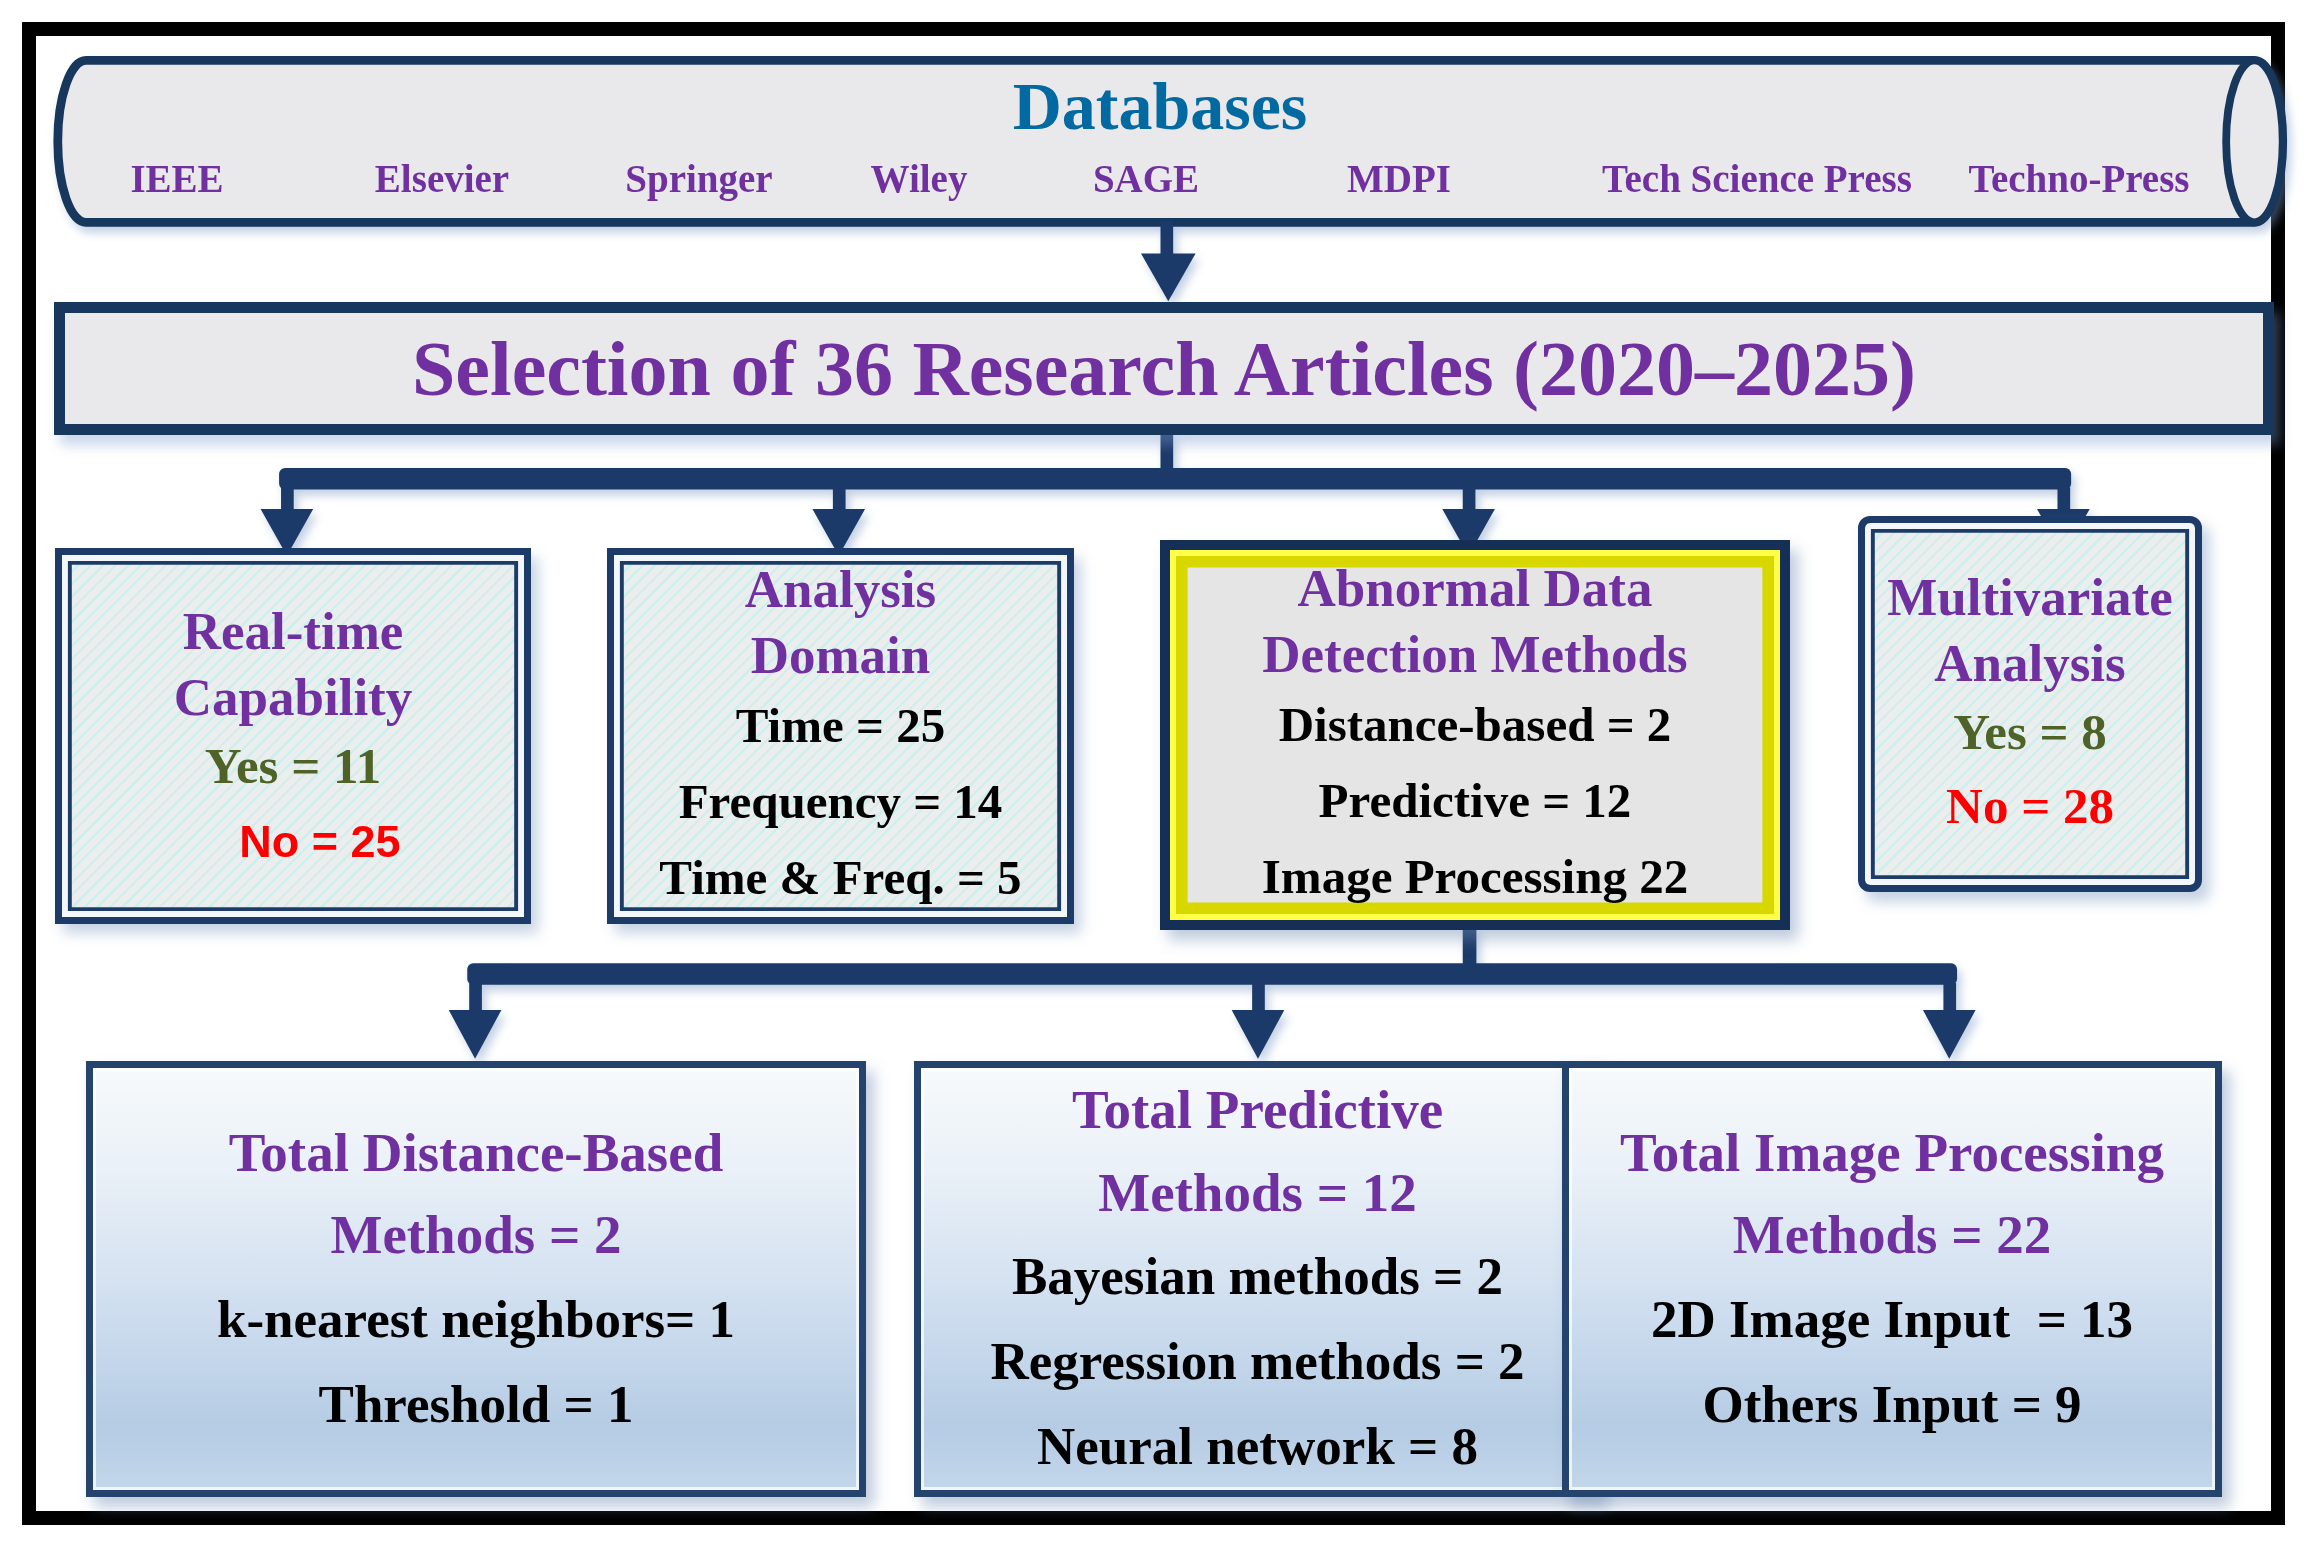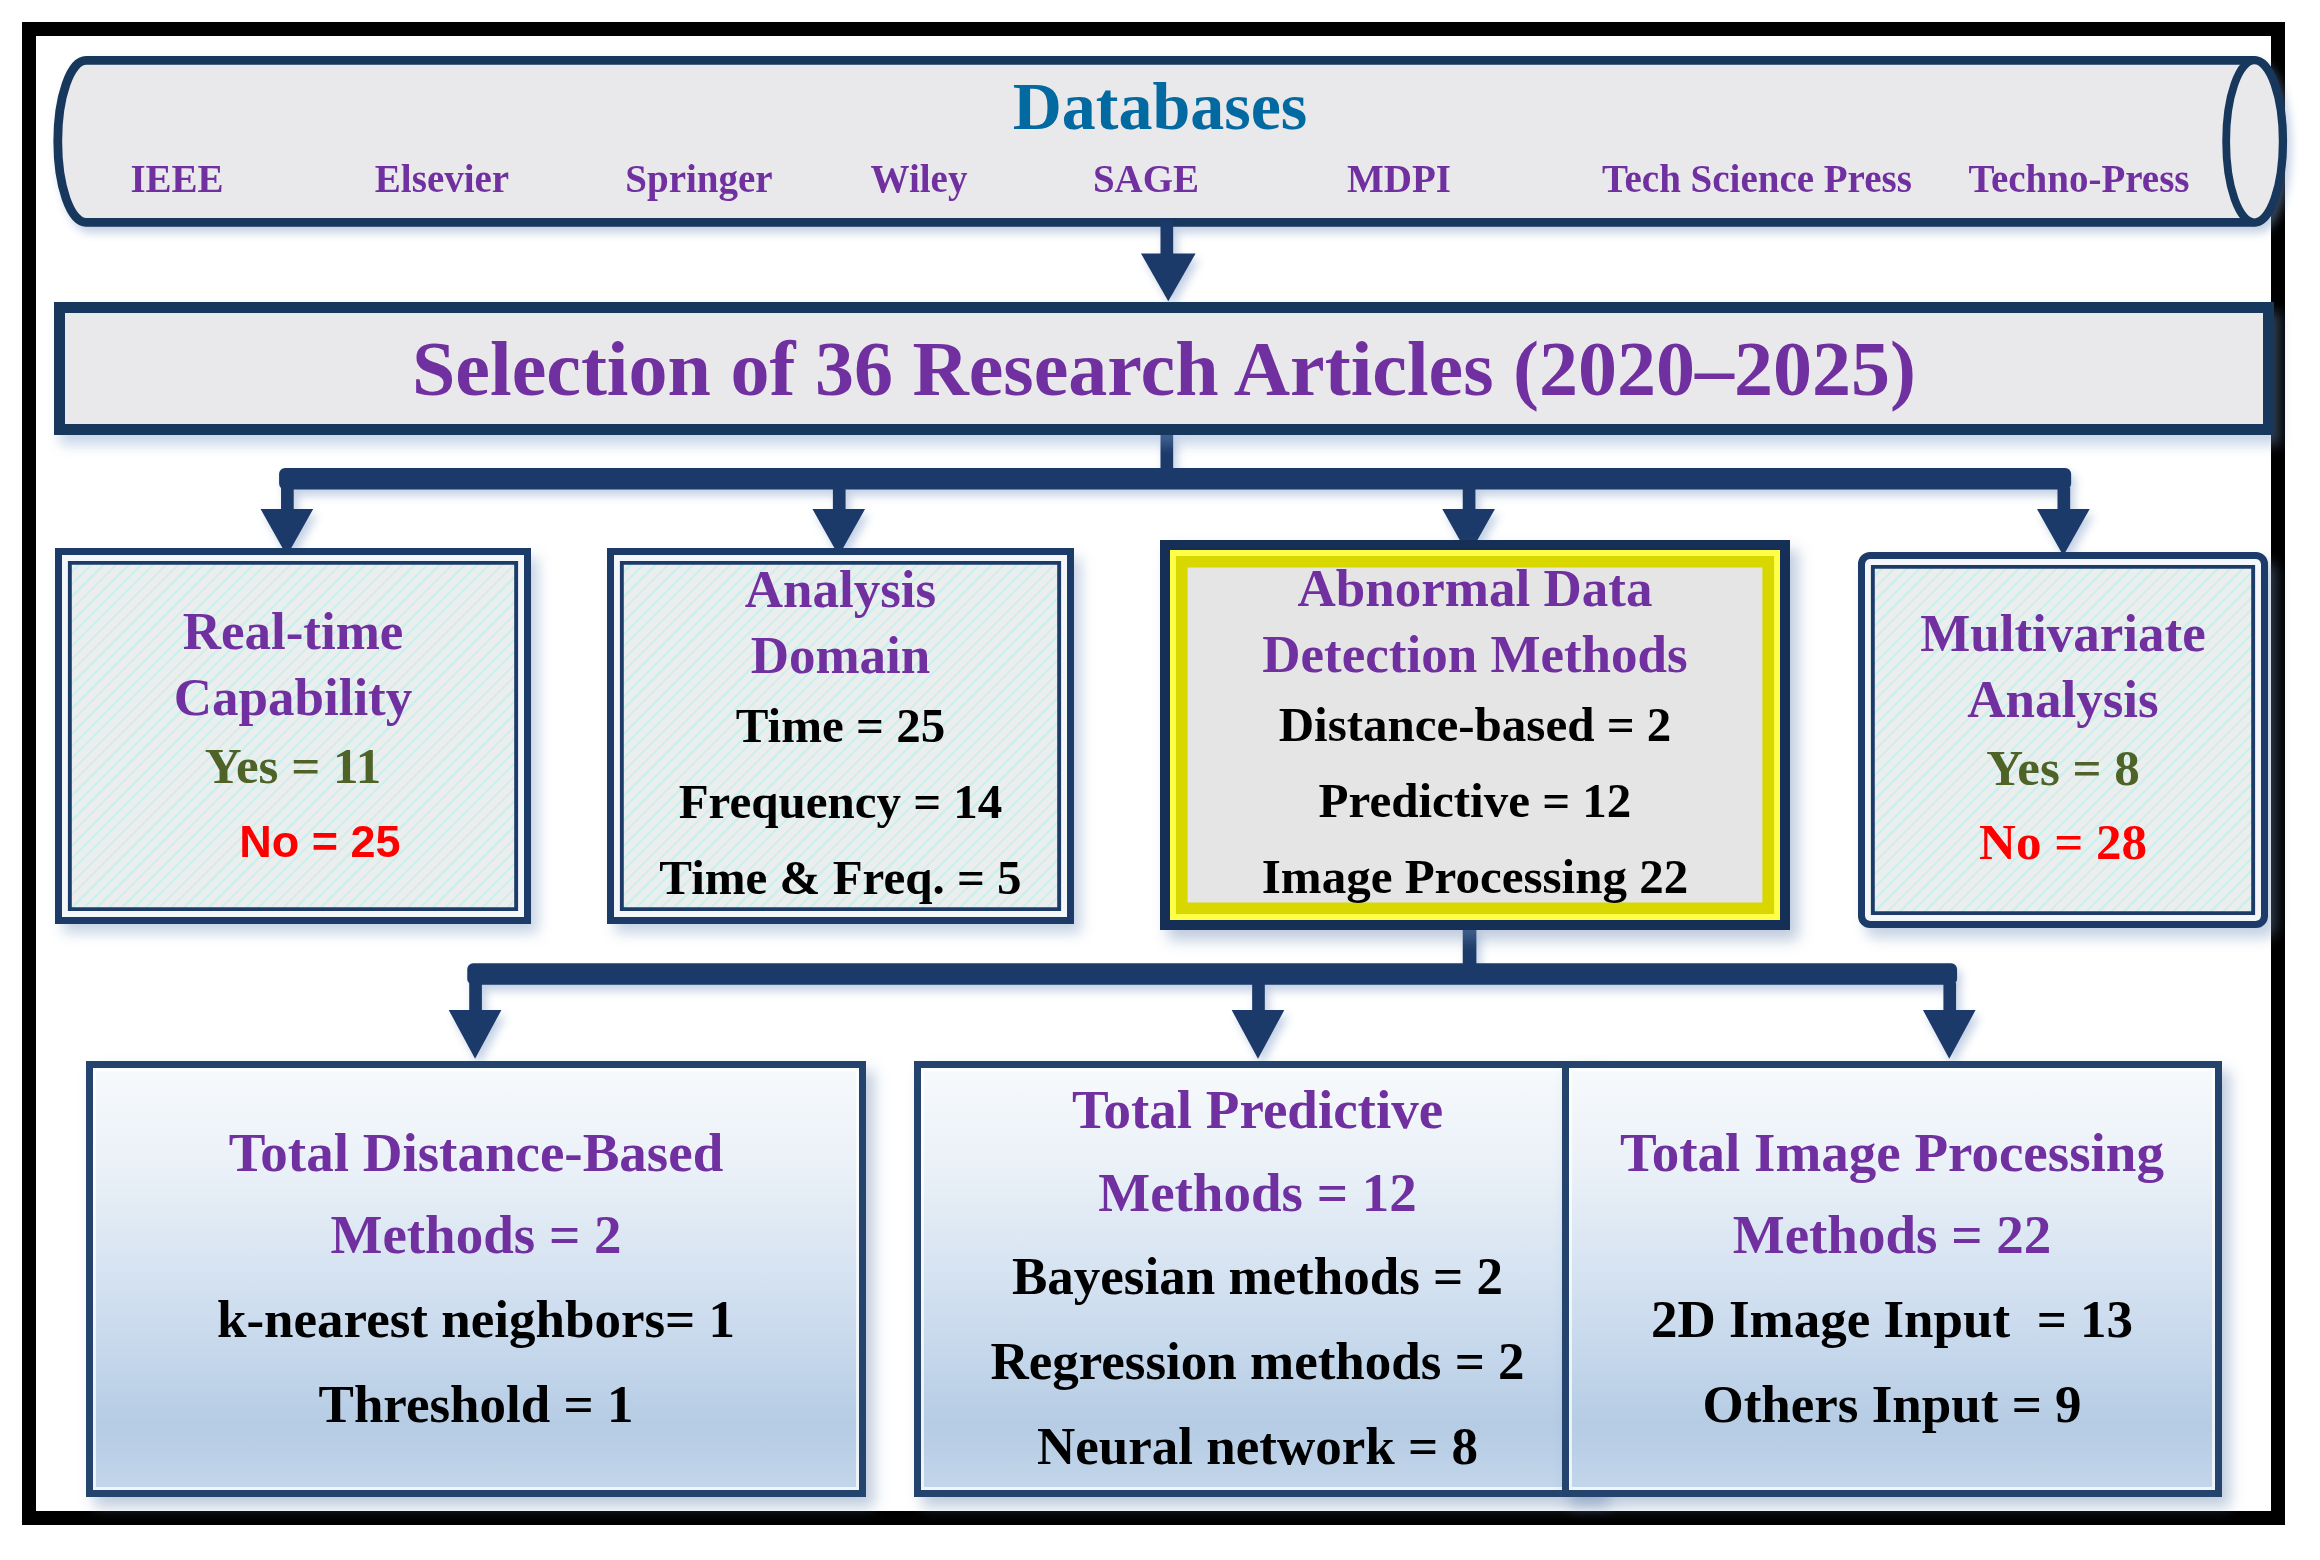--- a/index.html
+++ b/index.html
@@ -112,21 +112,21 @@
   </div>
 
   <div class="box yellow-box" style="left:1160px;top:540px;width:630px;height:390px;">
     <div class="t-purple">Abnormal Data</div>
     <div class="t-purple">Detection Methods</div>
     <div class="t-black">Distance-based = 2</div>
     <div class="t-black">Predictive = 12</div>
     <div class="t-black">Image Processing 22</div>
   </div>
 
-  <div class="box filter-box" style="left:1858px;top:552px;width:410px;height:376px;border-radius:12px;">
+  <div class="box filter-box" style="left:1858px;top:516px;width:344px;height:376px;border-radius:12px;">
     <div class="t-purple">Multivariate</div>
     <div class="t-purple">Analysis</div>
     <div class="t-green">Yes = 8</div>
     <div class="t-red-serif">No = 28</div>
   </div>
 
   <div class="box total-box" style="left:86px;top:1061px;width:780px;height:436px;">
     <div class="tb-title">Total Distance-Based</div>
     <div class="tb-title">Methods = 2</div>
     <div class="tb-line">k-nearest neighbors= 1</div>

